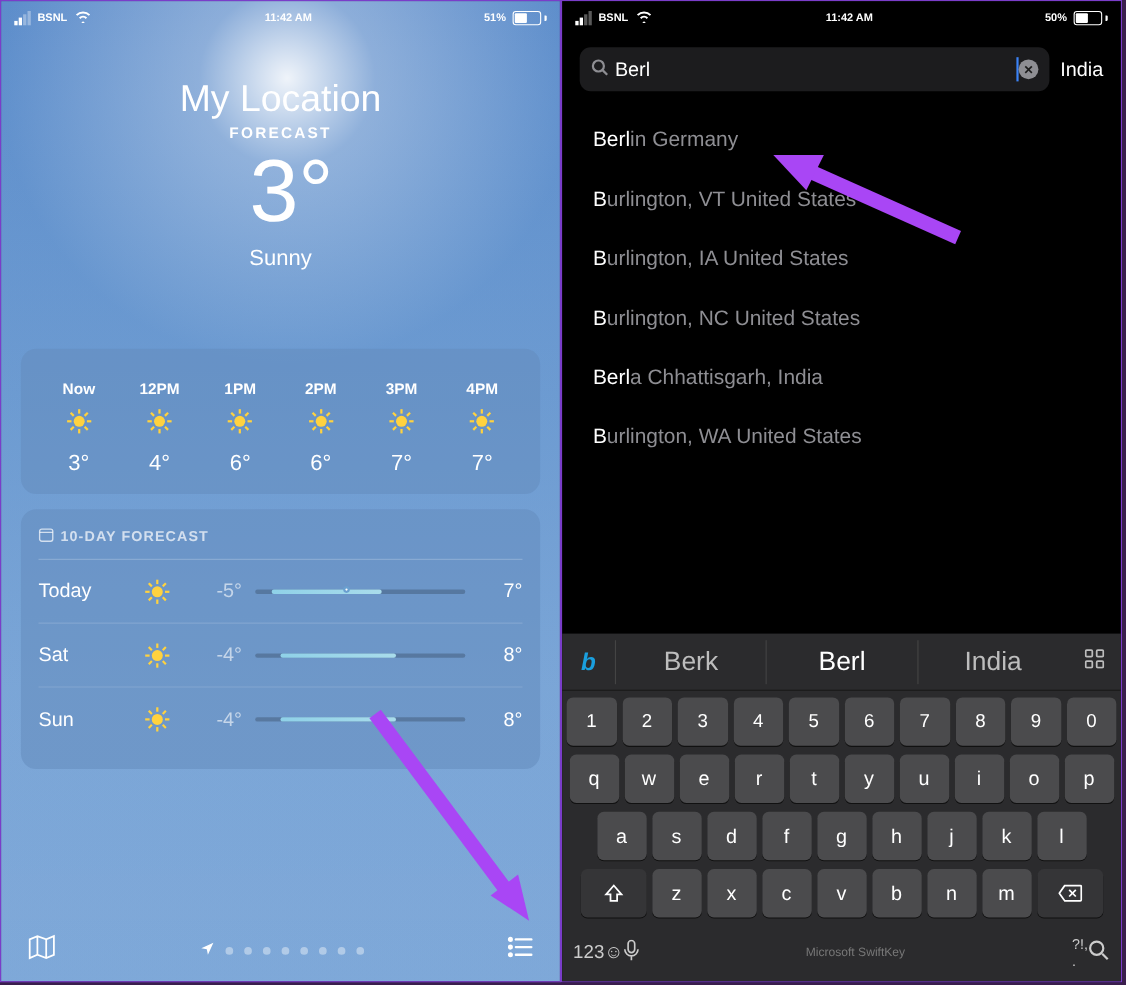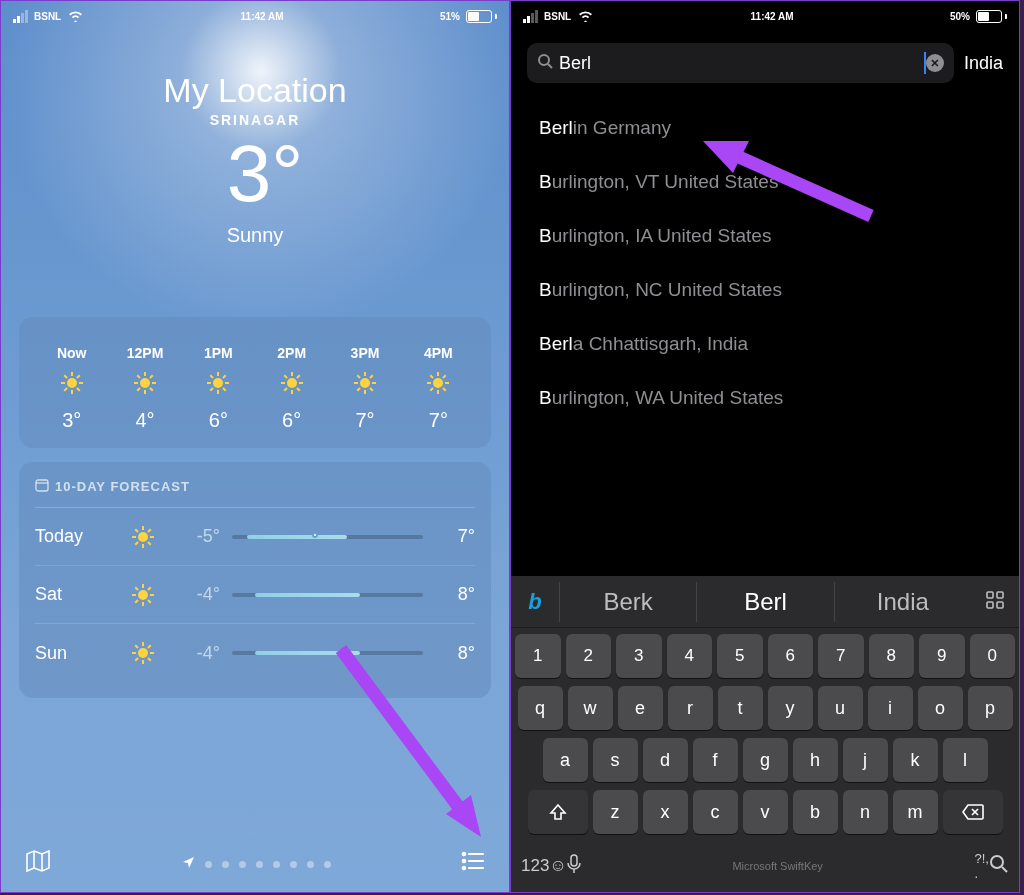--- a/index.html
+++ b/index.html
@@ -151,21 +151,21 @@
         <span class="bat-shell">
             <span class="bat-fill" id="batL" style="width: 11.22px;"></span>
           </span>
           <span class="bat-tip"></span>
       </span>
     </div>
   </div>
 
   <div class="main-head">
     <div class="title">My Location</div>
-    <div class="sub">SRINAGAR</div>
+    <div class="sub">FORECAST</div>
     <div class="temp">3°</div>
     <div class="cond">Sunny</div>
   </div>
 
   <div class="card card1">
     <div class="hourly" id="hourly">
         <div class="hour">
           <div class="t">Now</div>
           <div><svg width="24" height="24" viewBox="0 0 24 24">
               <circle cx="12" cy="12" r="5" fill="#ffd23f"></circle>

